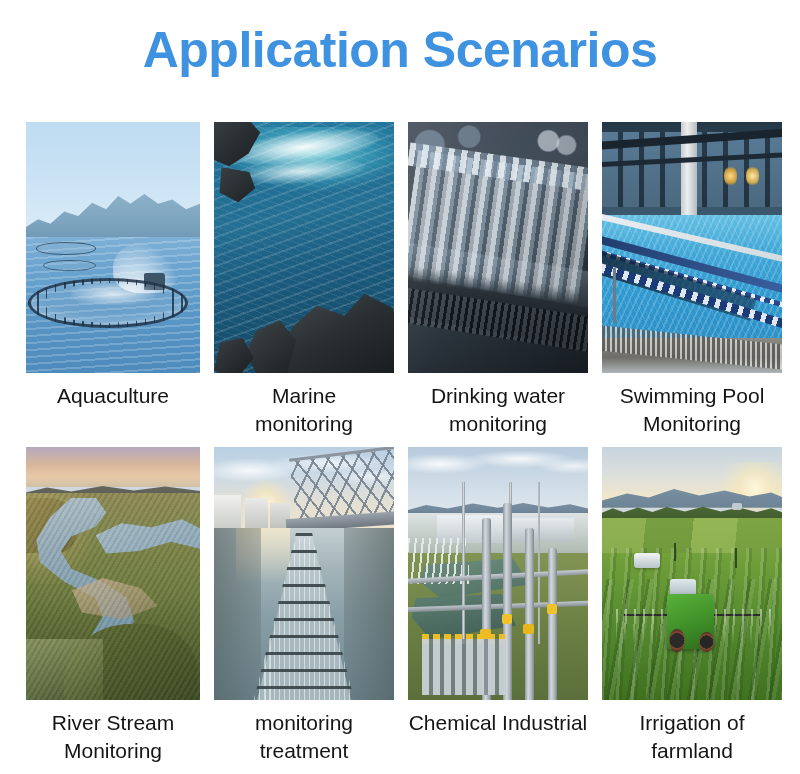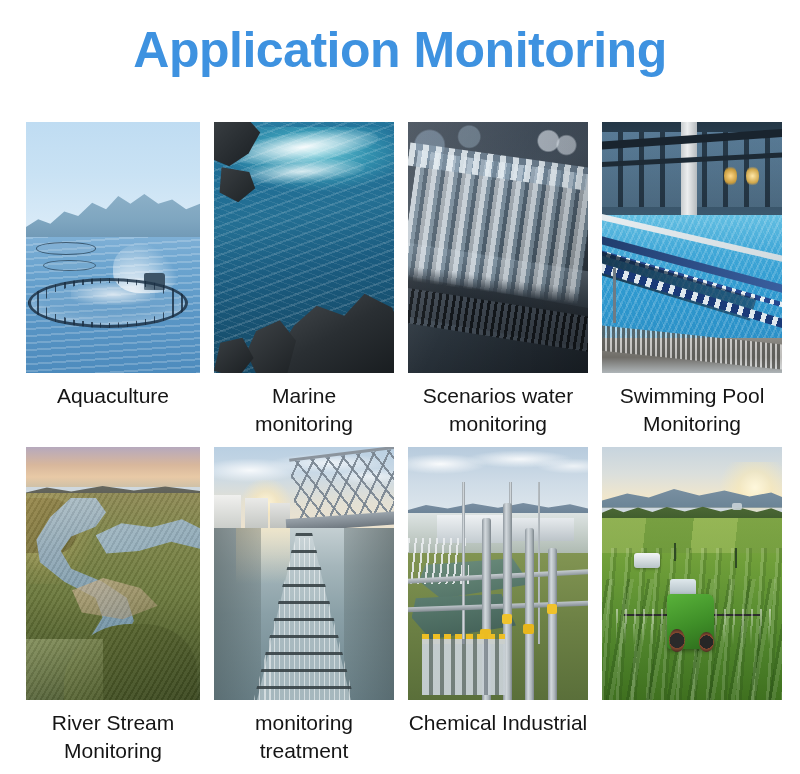--- a/index.html
+++ b/index.html
@@ -425,21 +425,21 @@
   .ir-post1 { position:absolute; left:40%; top:38%; width:2px; height:7%;
     background:#2f4a24; }
   .ir-post2 { position:absolute; left:74%; top:40%; width:2px; height:8%;
     background:#2f4a24; }
 </style>
 </head>
 <body>
 
 <div class="page">
 
-  <h1 class="page-title">Application Monitoring</h1>
+  <h1 class="page-title">Application Scenarios</h1>
 
   <div class="grid">
 
     <div class="card">
       <div class="photo r1 short">
         <div class="lyr aq-sky"></div>
         <div class="lyr aq-mtn"></div>
         <div class="lyr aq-water"></div>
         <div class="lyr aq-ripple"></div>
         <div class="aq-cage-far1"></div>
@@ -477,21 +477,21 @@
         <div class="lyr dw-bg"></div>
         <div class="lyr dw-blur"></div>
         <div class="dw-shelf"></div>
         <div class="dw-shelf2"></div>
         <div class="dw-bottles"></div>
         <div class="dw-caps"></div>
         <div class="dw-rails"></div>
         <div class="lyr dw-gloss"></div>
       </div>
       <div class="caption">
-        <div>Scenarios water</div>
+        <div>Drinking water</div>
         <div>monitoring</div>
       </div>
     </div>
 
     <div class="card">
       <div class="photo r1">
         <div class="lyr sp-top"></div>
         <div class="sp-win"></div>
         <div class="sp-pillar"></div>
         <div class="sp-lamp1"></div>
@@ -610,16 +610,20 @@
         <div class="ir-drone2"></div>
         <div class="ir-post1"></div>
         <div class="ir-post2"></div>
         <div class="ir-boom"></div>
         <div class="ir-spray"></div>
         <div class="ir-cab"></div>
         <div class="ir-tractor"></div>
         <div class="ir-wheel1"></div>
         <div class="ir-wheel2"></div>
       </div>
+      <div class="caption">
+        <div>Irrigation of</div>
+        <div>farmland</div>
+      </div>
     </div>
 
   </div>
 </div>
 
 </body></html>

